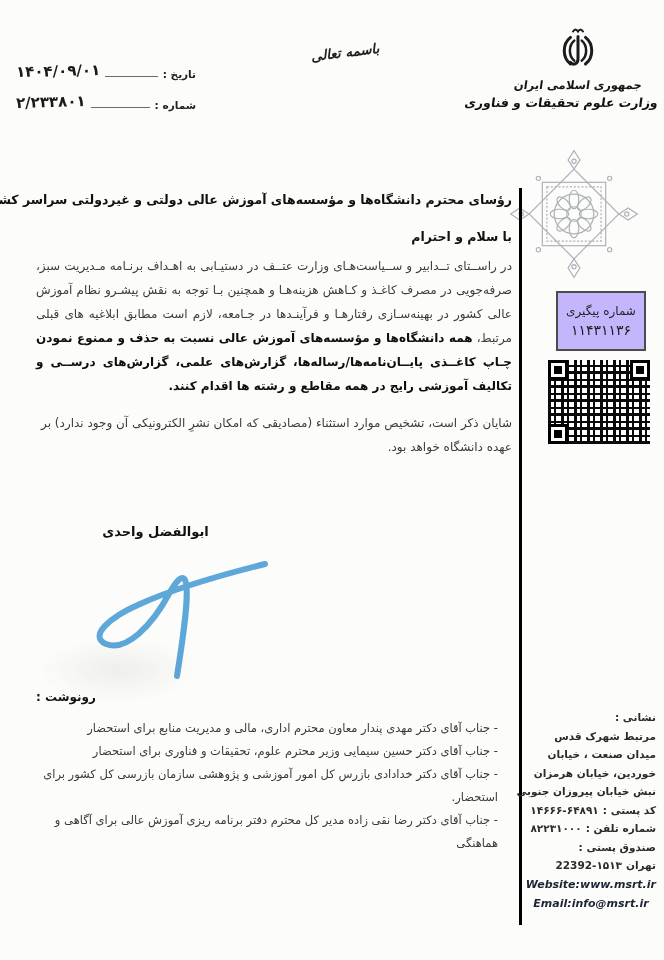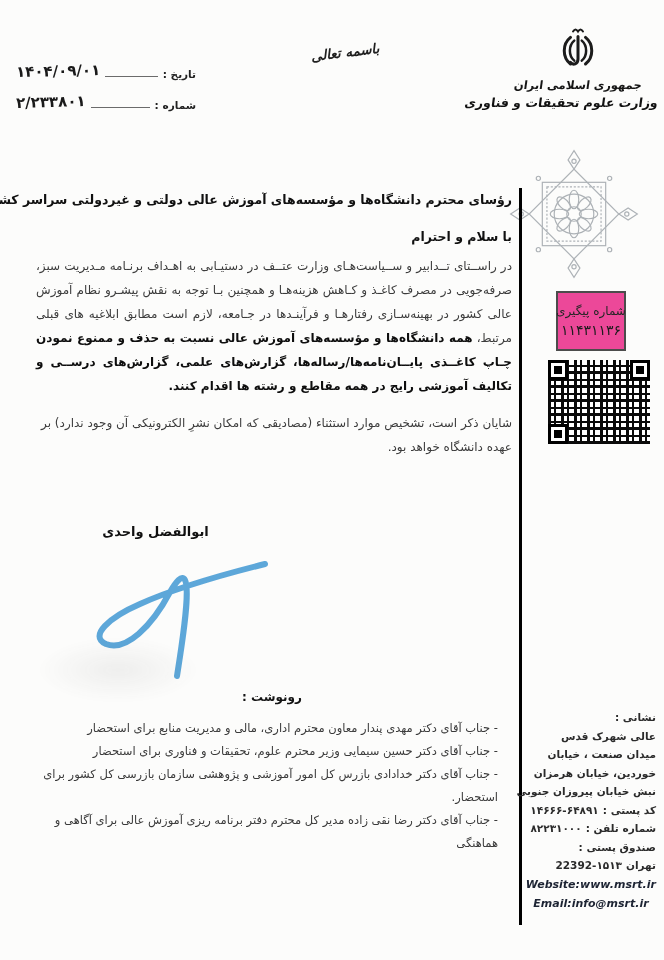--- a/index.html
+++ b/index.html
@@ -43,27 +43,27 @@
   
   .signature-block { position:absolute; left:58px; top:500px; width:195px; text-align:center;margin-top:24px; }
   .signer-name { font-size:13px; font-weight:bold; color:#101010; }
   .signer-title { margin-top:11px; font-size:12.5px; font-weight:bold; color:#101010; }
   .signature-scribble { position:absolute; left:-18px; top:18px; pointer-events:none; }
   
   .smudge { position:absolute; left:38px; top:638px; width:160px; height:64px;
     background:radial-gradient(closest-side, rgba(60,60,60,.07), rgba(60,60,60,0)); filter:blur(2px); }
   
   .cc-block { position:absolute; left:36px; top:690px; width:472px; }
-  .cc-label { font-size:12px; font-weight:bold; color:#141414; text-align:center; }
+  .cc-label { font-size:12px; font-weight:bold; color:#141414; text-align:left; }
   .cc-items { margin-top:13px; padding:0 10px 0 0; }
   .cc-item { font-size:11.5px; line-height:23px; color:#3a3a3a; text-align:right; }
   
   .tracking-box {
-    position:absolute; left:556px; top:291px; width:70px; height:60px;
-    border:2px solid #4c4c4c; background:#ec4899;
+    position:absolute; left:556px; top:291px; width:90px; height:60px;
+    border:2px solid #4c4c4c; background:#c4b5fd;
     display:flex; flex-direction:column; align-items:center; justify-content:center; gap:4px;
   }
   .tracking-label { font-size:12px; color:#262626; white-space:nowrap; }
   .tracking-number { font-size:14px; color:#1c1c1c; letter-spacing:2px; white-space:nowrap; }
   .qr { position:absolute; left:548px; top:360px; width:102px; height:84px; background:
       repeating-linear-gradient(90deg, #0a0a0a 0 3px, transparent 3px 6px, #0a0a0a 6px 8px, transparent 8px 13px),
       repeating-linear-gradient(0deg, #0a0a0a 0 3px, #fff 3px 7px, #0a0a0a 7px 9px, #fff 9px 14px);
   }
   .finder { position:absolute; width:20px; height:20px; border:3px solid #000; background:#fff; }
   .finder::after { content:""; position:absolute; inset:3px; background:#000; }
@@ -173,21 +173,21 @@
 </div>
 
 <div class="qr">
   <div class="finder tl"></div>
   <div class="finder tr"></div>
   <div class="finder bl"></div>
 </div>
 
 <div class="address-block">
   <div class="addr-line">نشانی :</div>
-  <div class="addr-line">عالی شهرک قدس</div>
+  <div class="addr-line">مرتبط شهرک قدس</div>
   <div class="addr-line">میدان صنعت ، خیابان</div>
   <div class="addr-line">خوردین، خیابان هرمزان</div>
   <div class="addr-line">نبش خیابان پیروزان جنوبی</div>
   <div class="addr-line num-pair">
     <span>کد پستی :</span>
     <span class="ltr-num">۱۴۶۶۶-۶۴۸۹۱</span>
   </div>
   <div class="addr-line num-pair">
     <span>شماره تلفن :</span>
     <span class="ltr-num">۸۲۲۳۱۰۰۰</span>

